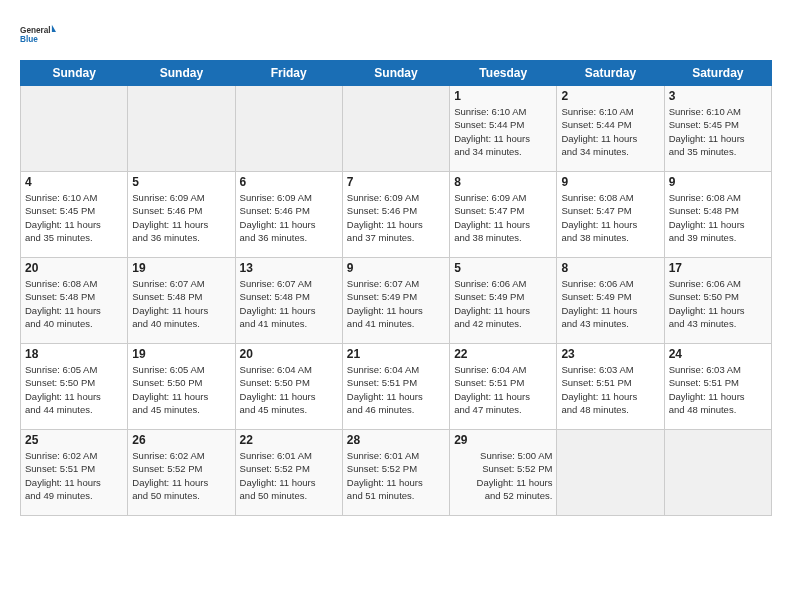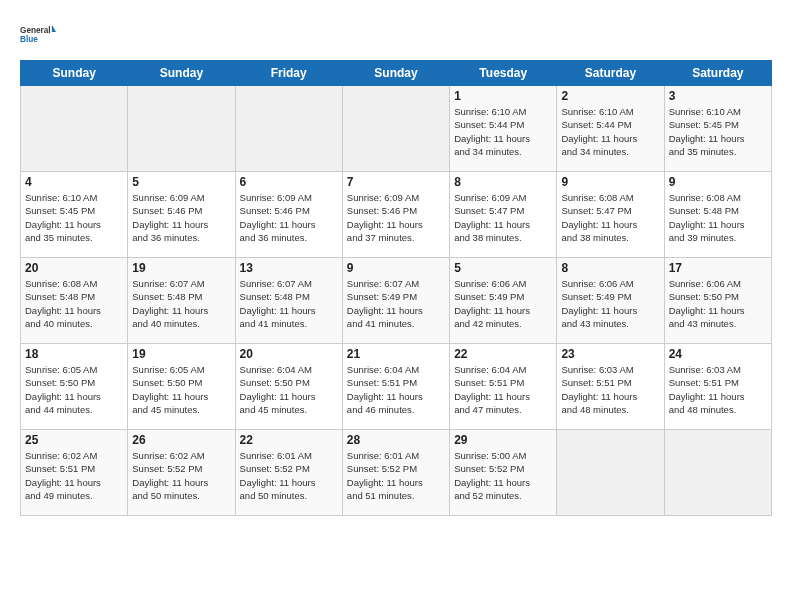--- a/index.html
+++ b/index.html
@@ -320,21 +320,21 @@
           </td>
           <td>
             <span class="day-number">28</span>
             <div class="day-info" style="white-space: pre-line;">Sunrise: 6:01 AM
 Sunset: 5:52 PM
 Daylight: 11 hours
 and 51 minutes.</div>
           </td>
           <td>
             <span class="day-number">29</span>
-            <div class="day-info" style="white-space: pre-line;">Sunrise: 5:00 AM
+            <div class="day-info" style="white-space: pre-line; text-align: right;">Sunrise: 5:00 AM
 Sunset: 5:52 PM
 Daylight: 11 hours
 and 52 minutes.</div>
           </td>
           <td class="empty"></td>
           <td class="empty"></td>
         </tr>
       </tbody>
   </table>
 </div>

